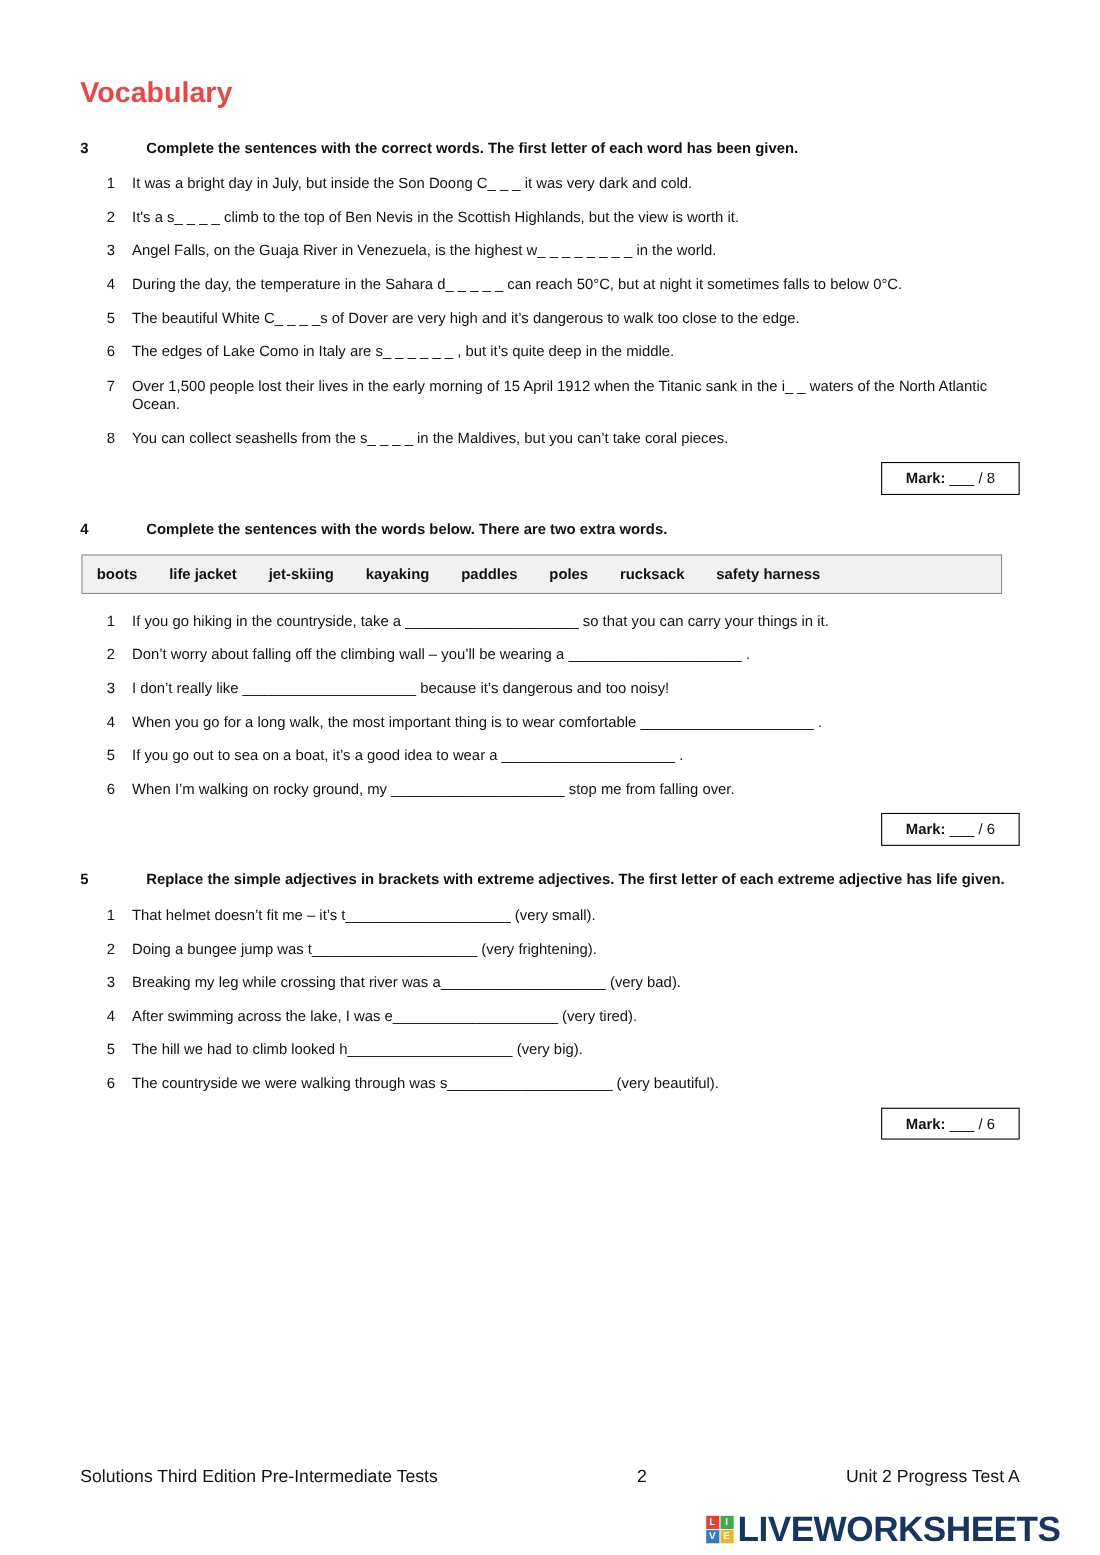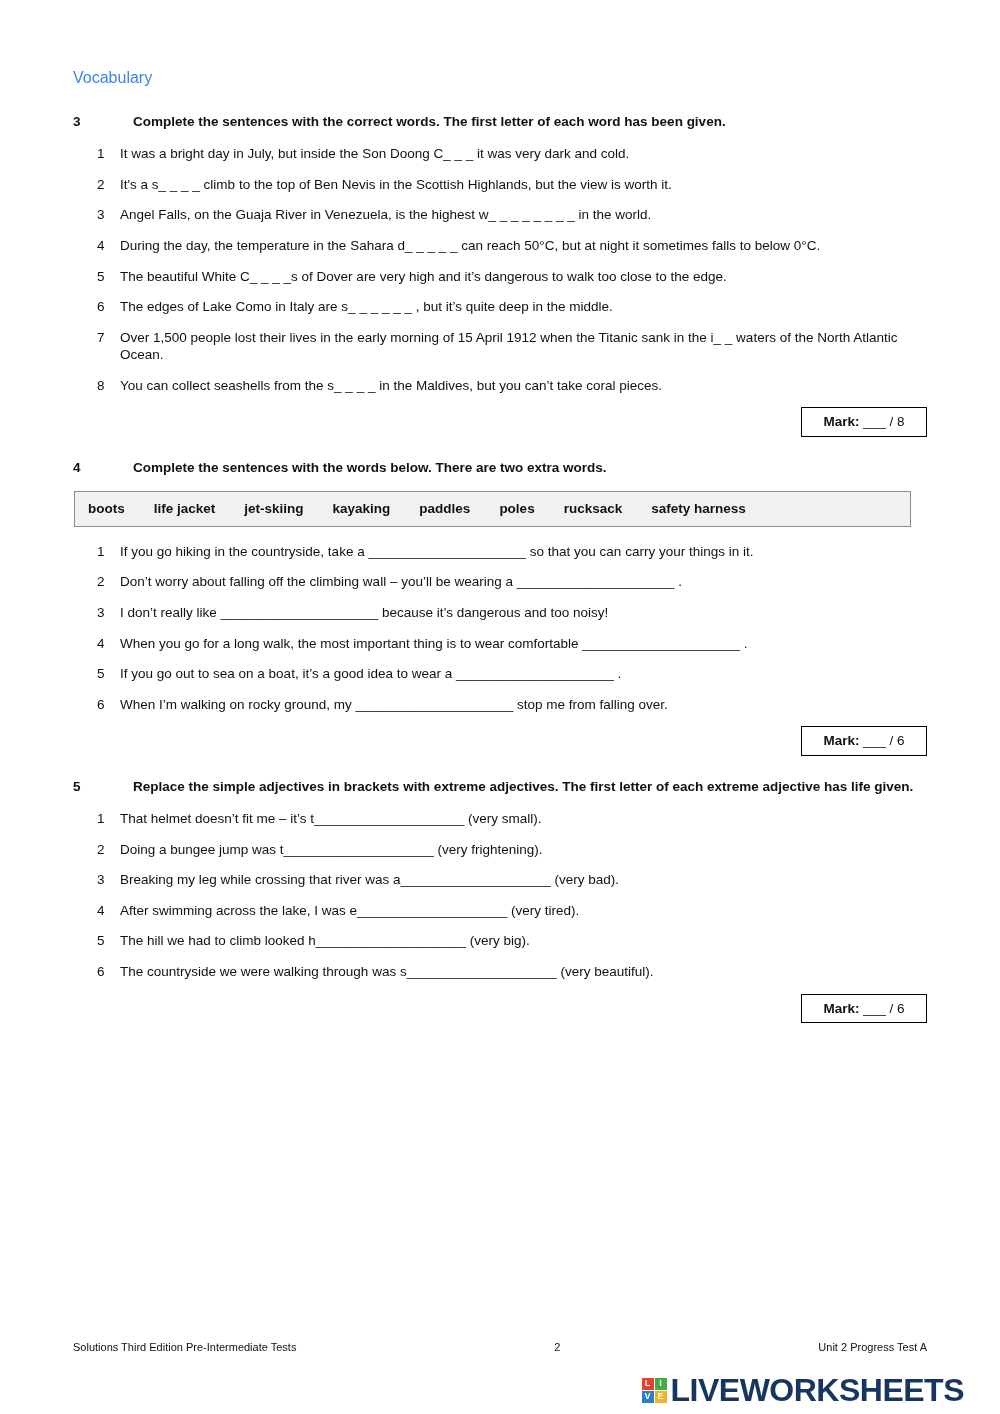--- a/index.html
+++ b/index.html
@@ -10,24 +10,24 @@
     margin: 0 auto;
     background: #ffffff;
     box-sizing: border-box;
     padding: 68px 73px 0 73px;
     font-family: "Liberation Sans", sans-serif;
     font-size: 13.5px;
     color: #111111;
     line-height: 1.3;
   }
   .doc-title {
-    font-size: 16px;
-    font-weight: normal;
+    font-size: 26px;
+    font-weight: bold;
     margin: 0 0 24px 0;
-    color: #3b82f6;
+    color: #ef4444;
   }
   .section { margin-bottom: 22px; }
   .sec-head {
     display: flex;
     font-weight: bold;
     margin-bottom: 15px;
   }
   .sec-num { width: 24px; flex: 0 0 24px; }
   .sec-title { flex: 1; margin-left: 36px; }
   .items { padding-left: 24px; }
@@ -64,21 +64,21 @@
   }
   .italic { }
   .footer {
     position: absolute;
     left: 73px;
     right: 73px;
     bottom: 60px;
     display: flex;
     justify-content: space-between;
     align-items: baseline;
-    font-size: 11px;
+    font-size: 16px;
   }
   .footer-left, .footer-right { white-space: nowrap; }
   .lw-logo {
     position: absolute;
     right: 36px;
     bottom: 8px;
     display: flex;
     align-items: center;
     gap: 4px;
   }

